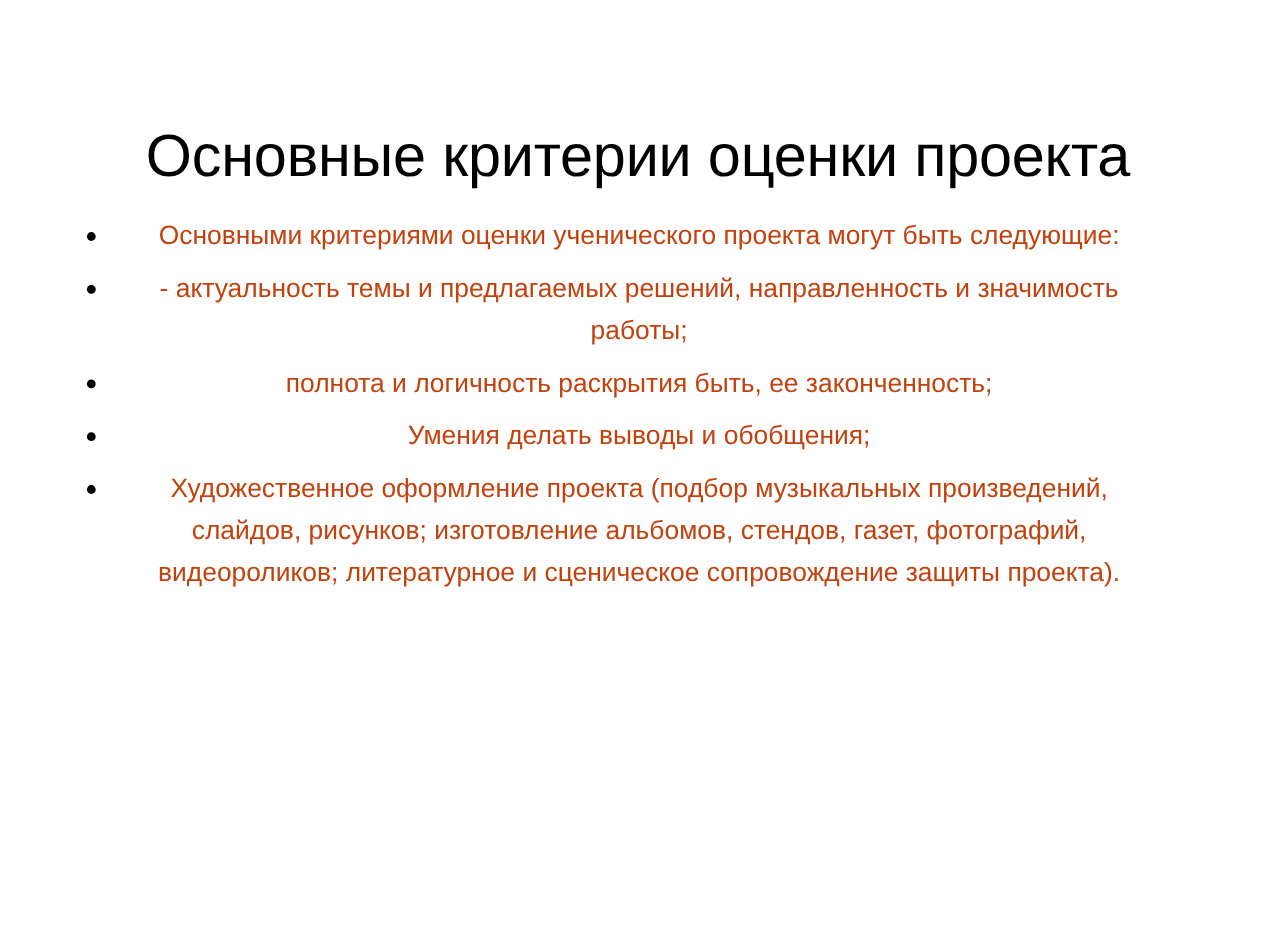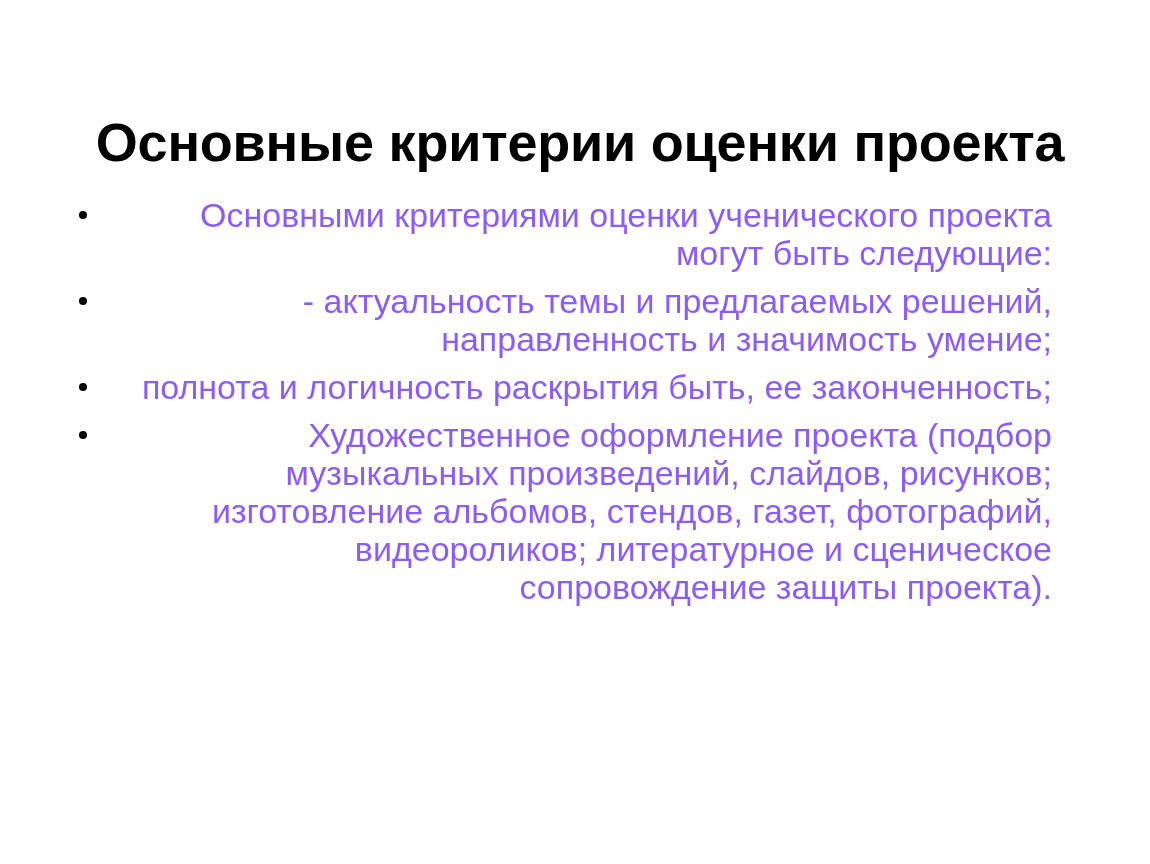--- a/index.html
+++ b/index.html
@@ -29,46 +29,46 @@
     position: absolute;
     left: 60px;
     top: 70px;
     width: 1040px;
     height: 72px;
     display: flex;
     align-items: center;
     justify-content: center;
     font-size: 54px;
     line-height: 1.05;
-    font-weight: 700;
+    font-weight: 400;
     letter-spacing: -0.2px;
     white-space: nowrap;
     color: #000000;
   }
 
   
   .body-list {
     position: absolute;
     left: 62px;
     top: 196px;
     width: 990px;
     list-style: none;
     margin: 0;
     padding: 0;
   }
 
   .bullet-item {
     position: relative;
     padding-left: 48px;
     margin: 0 0 10px 0;
-    font-size: 34px;
+    font-size: 24px;
     line-height: 38px;
     font-weight: 400;
-    color: #8b5cf6;
-    text-align: right;
+    color: #c2410c;
+    text-align: center;
   }
 
   .bullet-item:last-child {
     margin-bottom: 0;
   }
 
   .bullet-marker {
     position: absolute;
     left: 11px;
     top: 0;
@@ -108,30 +108,36 @@
       <span class="bullet-marker">
           <span class="dot"></span>
         </span>
       <span class="bullet-text">Основными критериями оценки ученического проекта могут быть следующие:</span>
     </li>
 
     <li class="bullet-item">
       <span class="bullet-marker">
           <span class="dot"></span>
         </span>
-      <span class="bullet-text">- актуальность темы и предлагаемых решений, направленность и значимость умение;</span>
+      <span class="bullet-text">- актуальность темы и предлагаемых решений, направленность и значимость работы;</span>
     </li>
 
     <li class="bullet-item">
       <span class="bullet-marker">
           <span class="dot"></span>
         </span>
       <span class="bullet-text">полнота и логичность раскрытия быть, ее законченность;</span>
     </li>
 
+    <li class="bullet-item">
+      <span class="bullet-marker">
+          <span class="dot"></span>
+        </span>
+      <span class="bullet-text">Умения делать выводы и обобщения;</span>
+    </li>
 
 
     <li class="bullet-item">
       <span class="bullet-marker">
           <span class="dot"></span>
         </span>
       <span class="bullet-text">Художественное оформление проекта (подбор музыкальных произведений, слайдов, рисунков; изготовление альбомов, стендов, газет, фотографий, видеороликов; литературное и сценическое сопровождение защиты проекта).</span>
     </li>
 
   </ul>

